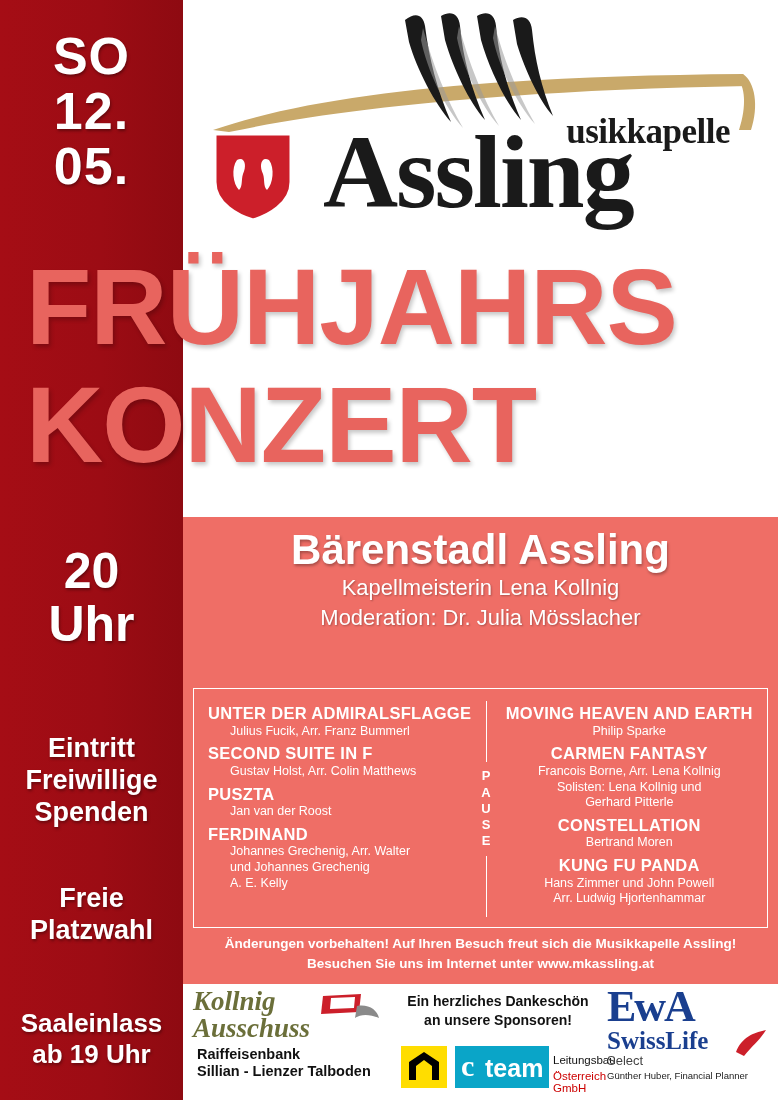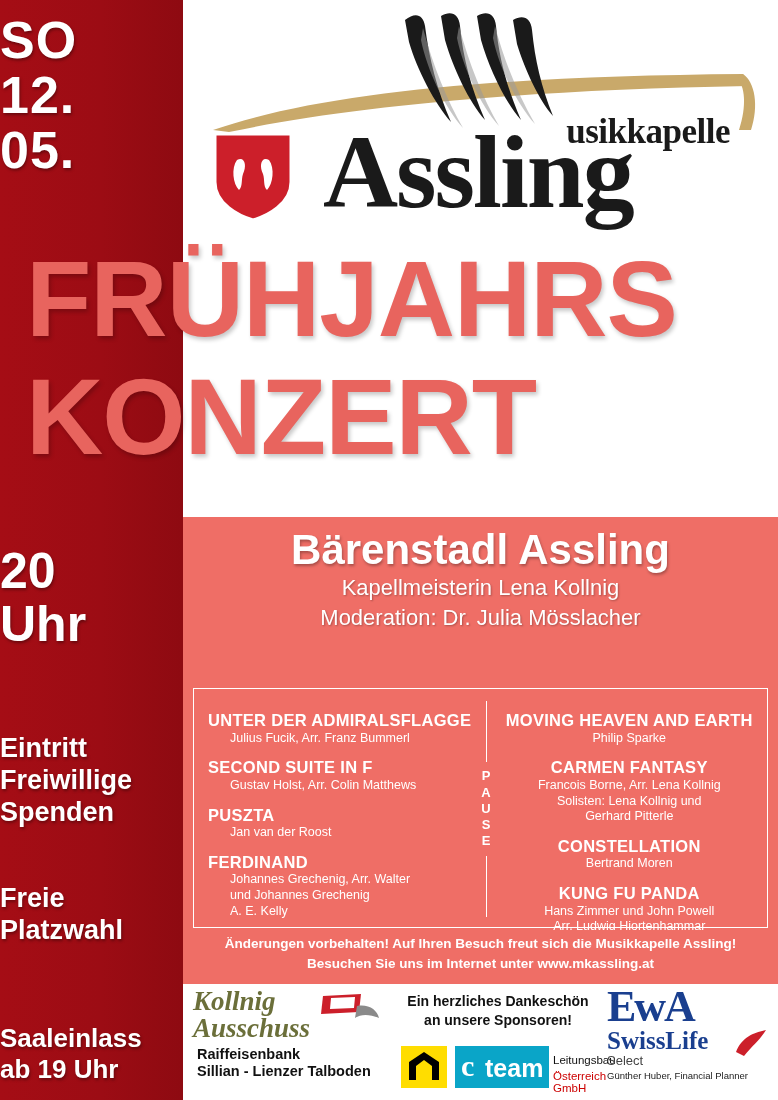--- a/index.html
+++ b/index.html
@@ -15,22 +15,22 @@
     background: #ffffff;
   }
 
   
   .sidebar {
     position: absolute;
     left: 0; top: 0;
     width: 183px; height: 1100px;
     background: linear-gradient(90deg, #a50d15 0%, #9c0c14 55%, #8e0a11 100%);
     color: #ffffff;
-    text-align: left;
-    padding-top: 14px;
+    text-align: center;
+    padding-top: 30px;
   }
   .sb-date {
     font-size: 52px;
     font-weight: bold;
     line-height: 1.02;
     letter-spacing: 1px;
     text-shadow: 1px 2px 3px rgba(0,0,0,.35);
   }
   .sb-date div { margin-bottom: 2px; }
   .sb-time {
@@ -39,21 +39,21 @@
     font-size: 50px; font-weight: bold; line-height: 1.05;
     text-shadow: 1px 2px 3px rgba(0,0,0,.35);
   }
   .sb-block {
     position: absolute; left: 0; width: 183px;
     font-size: 27px; font-weight: bold; line-height: 1.18;
     text-shadow: 1px 2px 3px rgba(0,0,0,.35);
   }
   .sb-entry { top: 733px; }
   .sb-seat  { top: 883px; }
-  .sb-admit { top: 1008px; font-size: 26px; margin-top: 15px; }
+  .sb-admit { top: 1008px; font-size: 26px; }
 
   
   .header {
     position: absolute;
     left: 183px; top: 0;
     width: 595px; height: 255px;
     background: #ffffff;
     overflow: hidden;
   }
   .swoosh {
@@ -87,21 +87,21 @@
   }
   .claw {
     position: absolute;
     left: 210px; top: 12px;
     width: 190px; height: 120px;
   }
 
   
   .title-wrap {
     position: absolute;
-    left: 0; top: 236px;
+    left: 0; top: 244px;
     width: 778px; height: 265px;
     pointer-events: none;
   }
   .title-line {
     position: absolute;
     left: 26px;
     width: 760px;
     font-weight: bold;
     color: #e8645e;
     font-size: 107px;
@@ -152,21 +152,21 @@
     flex: 1;
     padding: 10px 6px 0 14px;
     text-align: left;
   }
   .col.right { padding-left: 20px; text-align: center; }
   .piece-title {
     font-size: 16.5px;
     font-weight: bold;
     letter-spacing: .3px;
     line-height: 1.25;
-    margin-top: 11px;
+    margin-top: 4px;
   }
   .piece-sub {
     font-size: 12.5px;
     line-height: 1.25;
     margin-left: 22px;
   }
   .col.right .piece-sub { margin-left: 0; }
   .pause {
     position: absolute;
     left: 281px; top: 12px;

